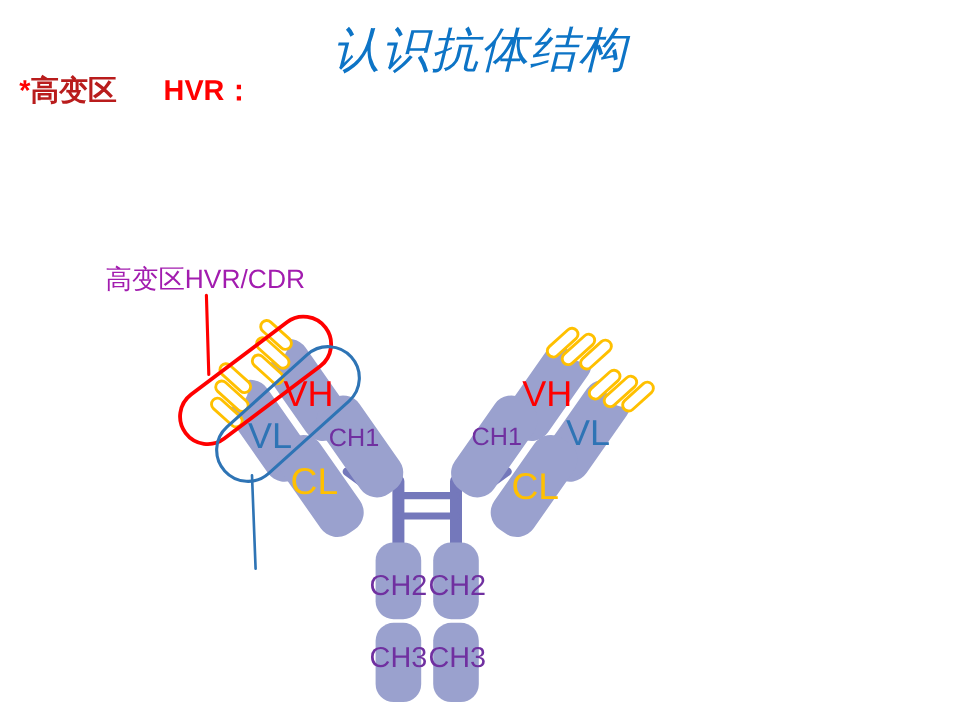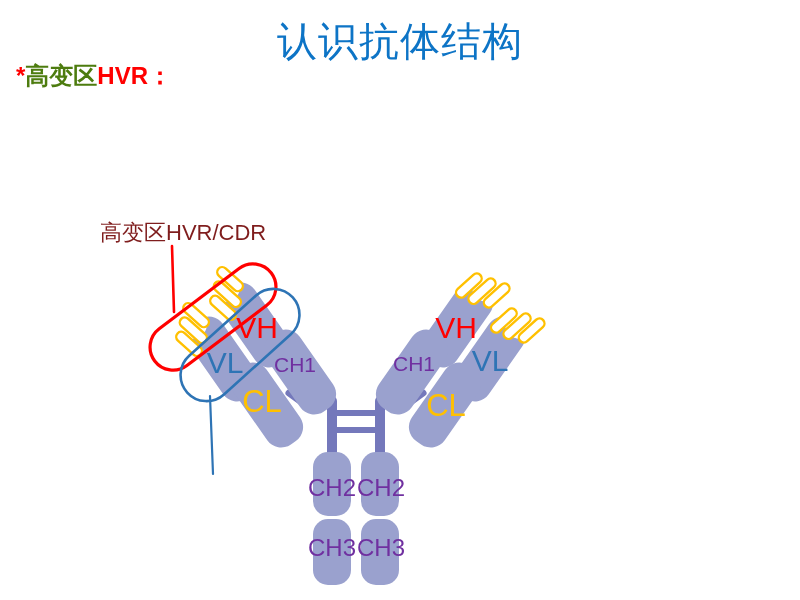--- a/index.html
+++ b/index.html
@@ -17,27 +17,27 @@
   .callout-label.framework{top:473px;left:177px;font-size:25px;}
   svg.diagram{position:absolute;top:0;left:0;}
   svg text{font-family:"Liberation Sans","DejaVu Sans",sans-serif;}
   .dom-lbl{text-anchor:middle;}
 </style>
 </head>
 <body>
 
 <div class="slide">
 
-  <div class="title" style="color: rgb(13, 116, 198);">认识抗体结构</div>
+  <div class="title" style="color: rgb(13, 116, 198); font-style: italic;">认识抗体结构</div>
 
   <div class="notes">
-    <div><span style="color: rgb(255, 0, 0);">*</span><span style="color: #4d7c0f; margin-top: 32px;">高变区</span><span style="color: rgb(255, 0, 0);">HVR：</span></div>
+    <div><span style="color: rgb(255, 0, 0);">*</span><span style="color: #b91c1c; margin-top: 32px;">高变区</span><span style="color: rgb(255, 0, 0); margin-left: 39px;">HVR：</span></div>
   </div>
 
-  <div class="callout-label hvr" style="color: #7f1d1d; margin-left: 12px;">高变区HVR/CDR</div>
+  <div class="callout-label hvr" style="color: #a21caf;">高变区HVR/CDR</div>
 
 
   <svg class="diagram" width="800" height="600" viewBox="0 0 800 600">
 
     <defs>
       <g id="loop-motif" fill="#ffffff" stroke-width="2.4">
         <rect x="-20" y="-10" width="10" height="31" rx="5"></rect>
         <rect x="-7" y="-17" width="10" height="33" rx="5"></rect>
         <rect x="6" y="-24" width="10" height="31" rx="5"></rect>
       </g>

